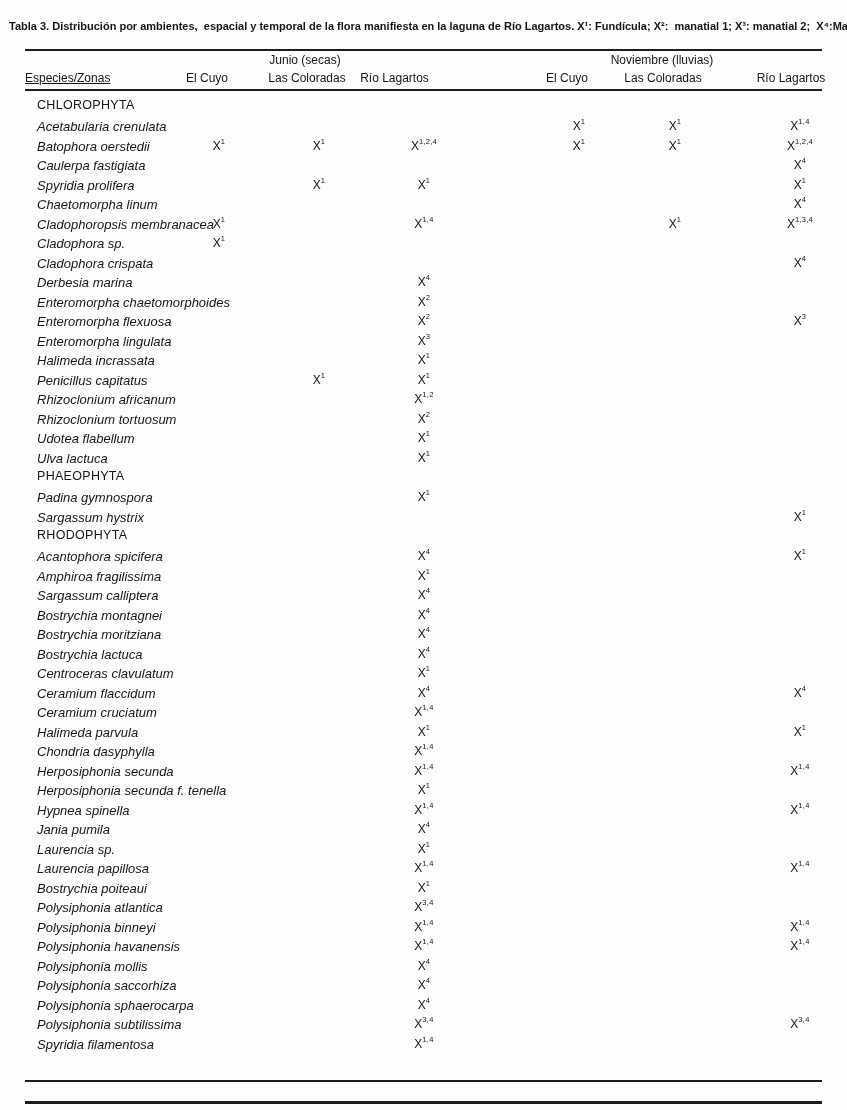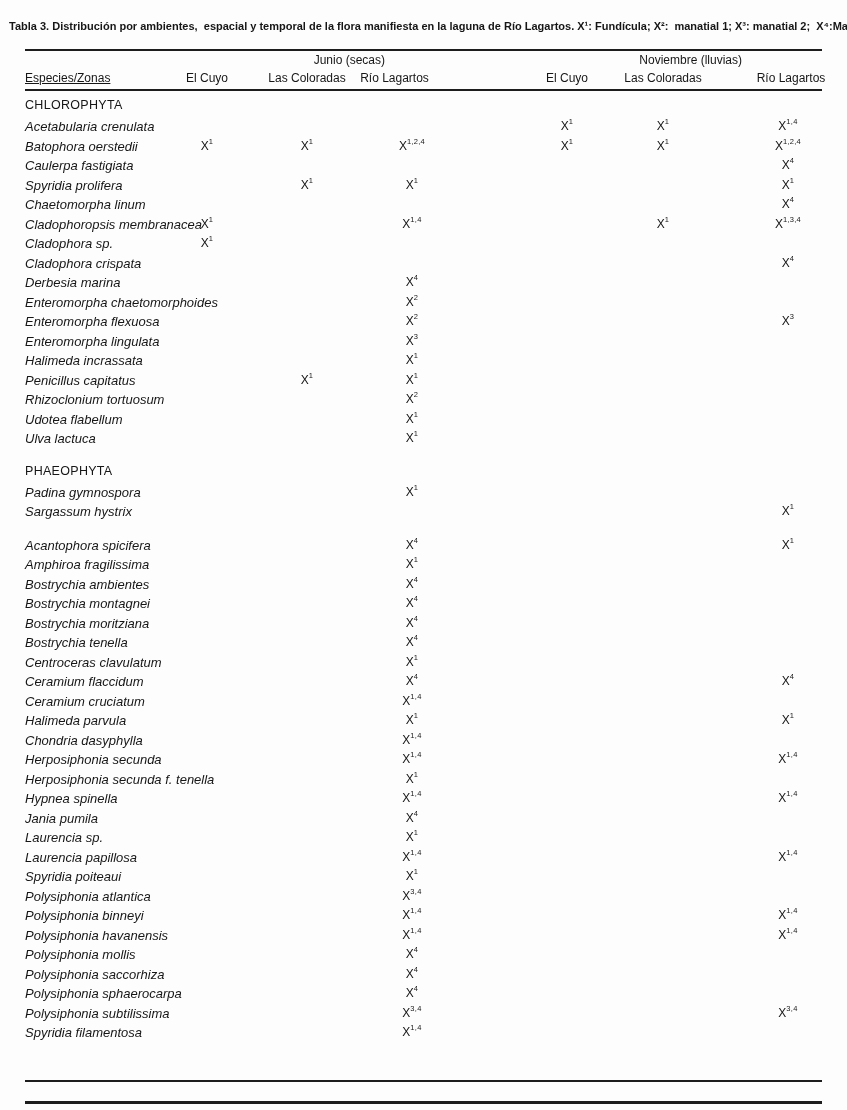--- a/index.html
+++ b/index.html
@@ -13,39 +13,39 @@
     position:absolute; top:20px; left:9px;
     font-size:11px; font-weight:bold; white-space:pre;
   }
   .rule { position:absolute; left:25px; width:797px; background:#1d1d1d; }
   .rule-top    { top:49px;   height:2px; }
   .rule-head   { top:89px;   height:2px; }
   .rule-bot1   { top:1080px; height:2px; }
   .rule-bot2   { top:1101px; height:3px; }
 
   .group-header {
-    position:absolute; top:53px; width:160px; text-align:right;
+    position:absolute; top:53px; width:160px; text-align:center;
     font-size:12px; white-space:nowrap;
   }
   .gh-jun { left:225px; }
   .gh-nov { left:582px; }
 
   .col-header {
     position:absolute; top:71px; font-size:12px; white-space:nowrap;
   }
   .h-species { left:25px;text-decoration:underline; }
   .h-c1 { left:167px; width:80px; text-align:center; }
   .h-c2 { left:267px; width:80px; text-align:center; }
   .h-c3 { left:352px; width:85px; text-align:center; }
   .h-c4 { left:527px; width:80px; text-align:center; }
   .h-c5 { left:622px; width:82px; text-align:center; }
   .h-c6 { left:748px; width:86px; text-align:center; }
 
-  #tbody { position:absolute; top:98px; left:0; width:767px; }
-  .section + .section { margin-top:14px; }
+  #tbody { position:absolute; top:98px; left:12px; width:767px; }
+  .section + .section { }
   .section-title {
     height:20px; padding-left:25px; font-size:12.5px;
     letter-spacing:0.3px; font-weight:normal;
   }
   .row { position:relative; height:19.5px; }
   .species {
     position:absolute; left:25px; top:1px;
     font-style:italic; font-size:13px; white-space:nowrap;
   }
   .cell {
@@ -204,20 +204,29 @@
         <div class="row">
           <span class="species">Penicillus capitatus</span>
           <span class="cell cc1"></span>
           <span class="cell cc2"><span>X</span><sup>1</sup></span>
           <span class="cell cc3"><span>X</span><sup>1</sup></span>
           <span class="cell cc4"></span>
           <span class="cell cc5"></span>
           <span class="cell cc6"></span>
         </div>
         <div class="row">
+          <span class="species">Rhizoclonium africanum</span>
+          <span class="cell cc1"></span>
+          <span class="cell cc2"></span>
+          <span class="cell cc3"><span>X</span><sup>1,2</sup></span>
+          <span class="cell cc4"></span>
+          <span class="cell cc5"></span>
+          <span class="cell cc6"></span>
+        </div>
+        <div class="row">
           <span class="species">Rhizoclonium tortuosum</span>
           <span class="cell cc1"></span>
           <span class="cell cc2"></span>
           <span class="cell cc3"><span>X</span><sup>2</sup></span>
           <span class="cell cc4"></span>
           <span class="cell cc5"></span>
           <span class="cell cc6"></span>
         </div>
         <div class="row">
           <span class="species">Udotea flabellum</span>
@@ -253,40 +262,41 @@
           <span class="species">Sargassum hystrix</span>
           <span class="cell cc1"></span>
           <span class="cell cc2"></span>
           <span class="cell cc3"></span>
           <span class="cell cc4"></span>
           <span class="cell cc5"></span>
           <span class="cell cc6"><span>X</span><sup>1</sup></span>
         </div>
       </div>
       <div class="section">
+        <div class="section-title">RHODOPHYTA</div>
         <div class="row">
           <span class="species">Acantophora spicifera</span>
           <span class="cell cc1"></span>
           <span class="cell cc2"></span>
           <span class="cell cc3"><span>X</span><sup>4</sup></span>
           <span class="cell cc4"></span>
           <span class="cell cc5"></span>
           <span class="cell cc6"><span>X</span><sup>1</sup></span>
         </div>
         <div class="row">
           <span class="species">Amphiroa fragilissima</span>
           <span class="cell cc1"></span>
           <span class="cell cc2"></span>
           <span class="cell cc3"><span>X</span><sup>1</sup></span>
           <span class="cell cc4"></span>
           <span class="cell cc5"></span>
           <span class="cell cc6"></span>
         </div>
         <div class="row">
-          <span class="species">Bostrychia ambientes</span>
+          <span class="species">Sargassum calliptera</span>
           <span class="cell cc1"></span>
           <span class="cell cc2"></span>
           <span class="cell cc3"><span>X</span><sup>4</sup></span>
           <span class="cell cc4"></span>
           <span class="cell cc5"></span>
           <span class="cell cc6"></span>
         </div>
         <div class="row">
           <span class="species">Bostrychia montagnei</span>
           <span class="cell cc1"></span>
@@ -299,21 +309,21 @@
         <div class="row">
           <span class="species">Bostrychia moritziana</span>
           <span class="cell cc1"></span>
           <span class="cell cc2"></span>
           <span class="cell cc3"><span>X</span><sup>4</sup></span>
           <span class="cell cc4"></span>
           <span class="cell cc5"></span>
           <span class="cell cc6"></span>
         </div>
         <div class="row">
-          <span class="species">Bostrychia tenella</span>
+          <span class="species">Bostrychia lactuca</span>
           <span class="cell cc1"></span>
           <span class="cell cc2"></span>
           <span class="cell cc3"><span>X</span><sup>4</sup></span>
           <span class="cell cc4"></span>
           <span class="cell cc5"></span>
           <span class="cell cc6"></span>
         </div>
         <div class="row">
           <span class="species">Centroceras clavulatum</span>
           <span class="cell cc1"></span>
@@ -407,21 +417,21 @@
         <div class="row">
           <span class="species">Laurencia papillosa</span>
           <span class="cell cc1"></span>
           <span class="cell cc2"></span>
           <span class="cell cc3"><span>X</span><sup>1,4</sup></span>
           <span class="cell cc4"></span>
           <span class="cell cc5"></span>
           <span class="cell cc6"><span>X</span><sup>1,4</sup></span>
         </div>
         <div class="row">
-          <span class="species">Spyridia poiteaui</span>
+          <span class="species">Bostrychia poiteaui</span>
           <span class="cell cc1"></span>
           <span class="cell cc2"></span>
           <span class="cell cc3"><span>X</span><sup>1</sup></span>
           <span class="cell cc4"></span>
           <span class="cell cc5"></span>
           <span class="cell cc6"></span>
         </div>
         <div class="row">
           <span class="species">Polysiphonia atlantica</span>
           <span class="cell cc1"></span>

